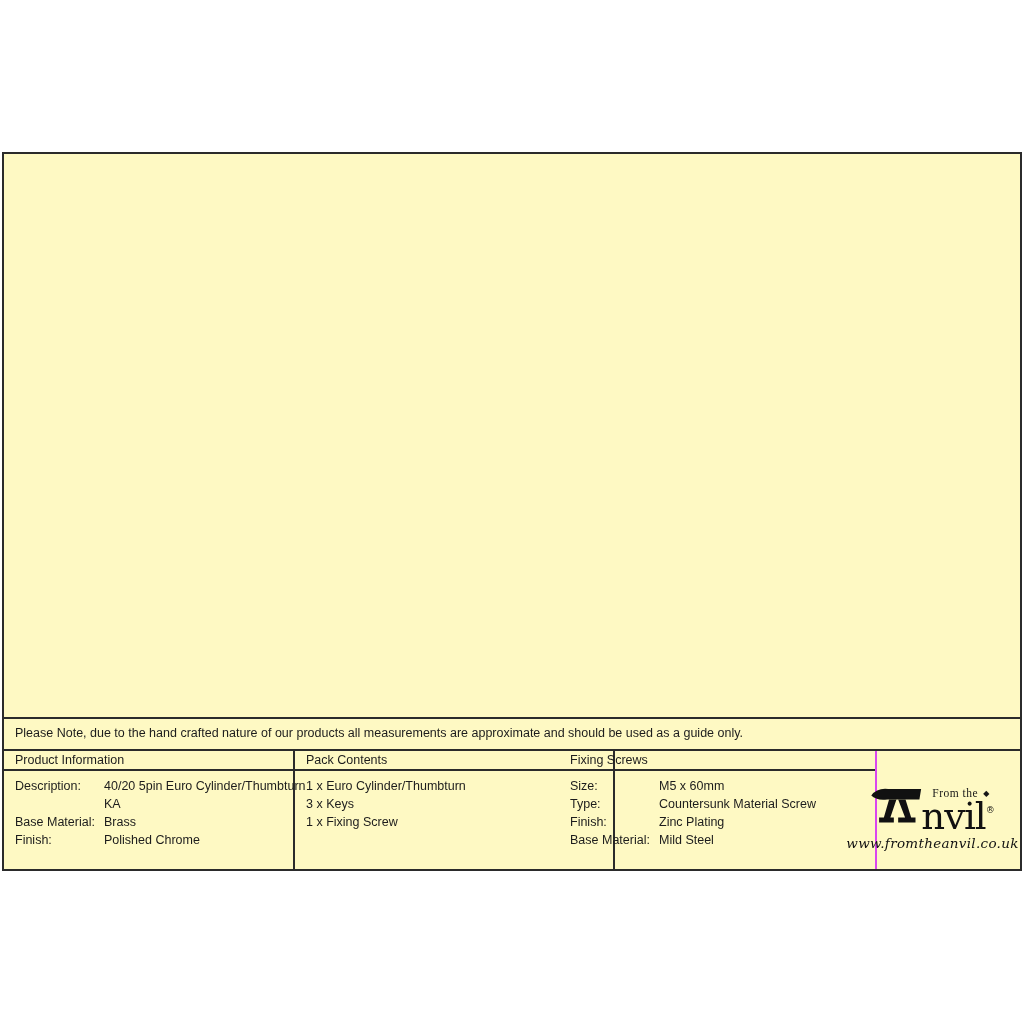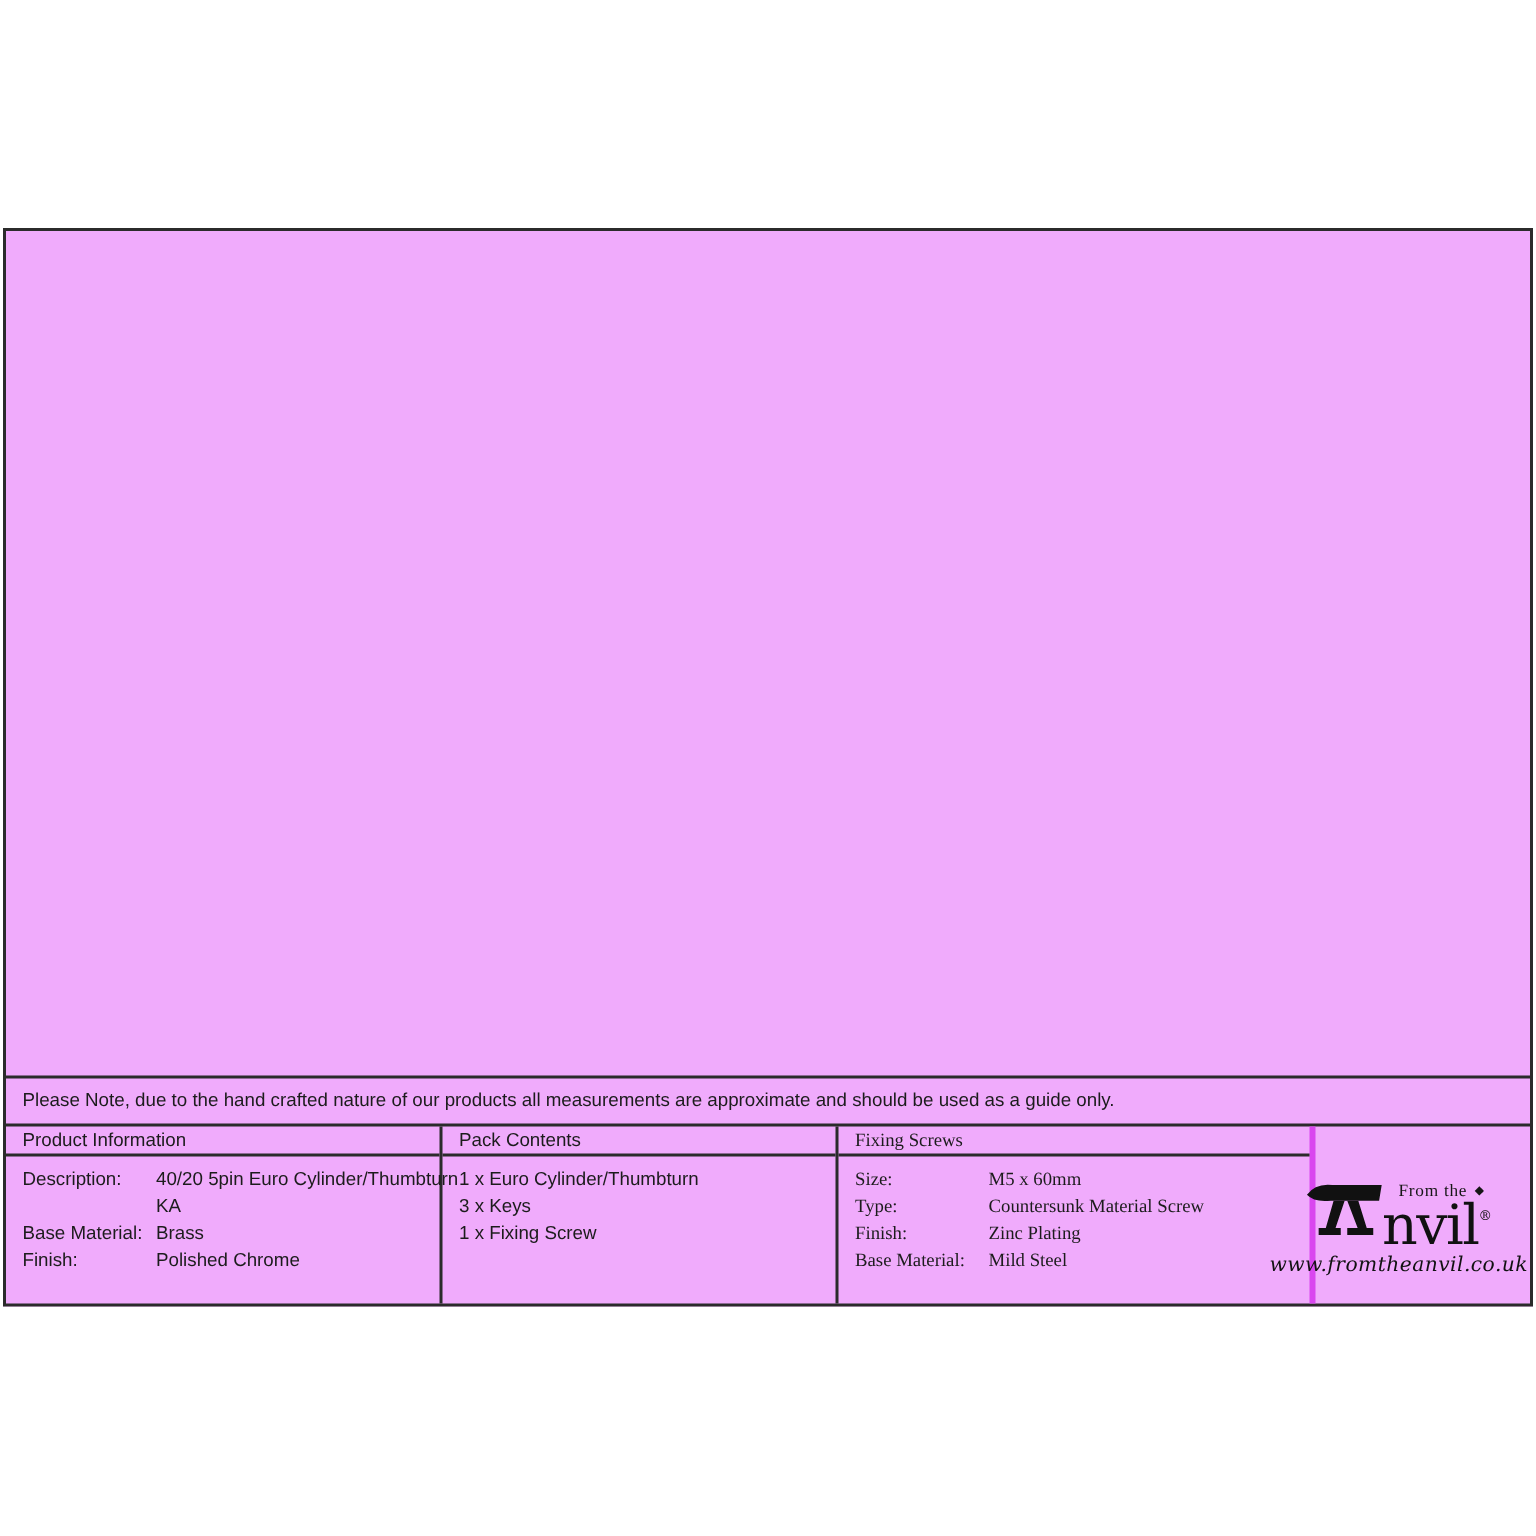--- a/index.html
+++ b/index.html
@@ -2,37 +2,37 @@
 <html><head>
 <meta charset="utf-8">
 <style>
   html,body{margin:0;padding:0;background:#ffffff;}
   body{
     position:relative;width:1024px;height:1024px;overflow:hidden;
     font-family:"Liberation Sans", sans-serif;color:#1c1c1c;
   }
   .sheet-frame{
     position:absolute;left:2px;top:152px;width:1020px;height:719px;
-    border:2px solid #2b2b2b;box-sizing:border-box;background:#f0abfc;
+    border:2px solid #2b2b2b;box-sizing:border-box;background:#fef9c3;
   }
   .note-row{
     position:absolute;left:0;right:0;top:563px;height:32px;
     border-top:2px solid #2b2b2b;box-sizing:border-box;
   }
   .note-row .note-text{
     padding-left:11px;font-size:12.5px;line-height:29px;white-space:nowrap;
   }
   .spec-table{
     position:absolute;left:0;right:0;top:595px;bottom:0;
     border-top:2px solid #2b2b2b;box-sizing:border-box;
   }
   .col{position:absolute;top:0;bottom:0;box-sizing:border-box;}
   .col-1{left:0;width:291px;border-right:2px solid #2b2b2b;}
-  .col-2{left:291px;width:264px;border-right:2px solid #2b2b2b;}
-  .col-3{left:555px;width:318px;border-right:4px solid #d946ef;font-family:Liberation Serif, serif;}
+  .col-2{left:291px;width:320px;border-right:2px solid #2b2b2b;}
+  .col-3{left:555px;width:318px;border-right:2px solid #d946ef;}
   .col-4{left:841px;right:0;margin-top:15px;}
   .cell-header{
     height:18px;line-height:19px;padding-left:11px;font-size:12.5px;
     border-bottom:2px solid #2b2b2b;
   }
   .cell-body{padding:6px 4px 0 11px;font-size:12.5px;line-height:18px;}
   .kv-row{white-space:nowrap;}
   .kv-label{display:inline-block;width:89px;vertical-align:top;}
   .kv-value{display:inline-block;vertical-align:top;}
   .pack-item{white-space:nowrap;}

